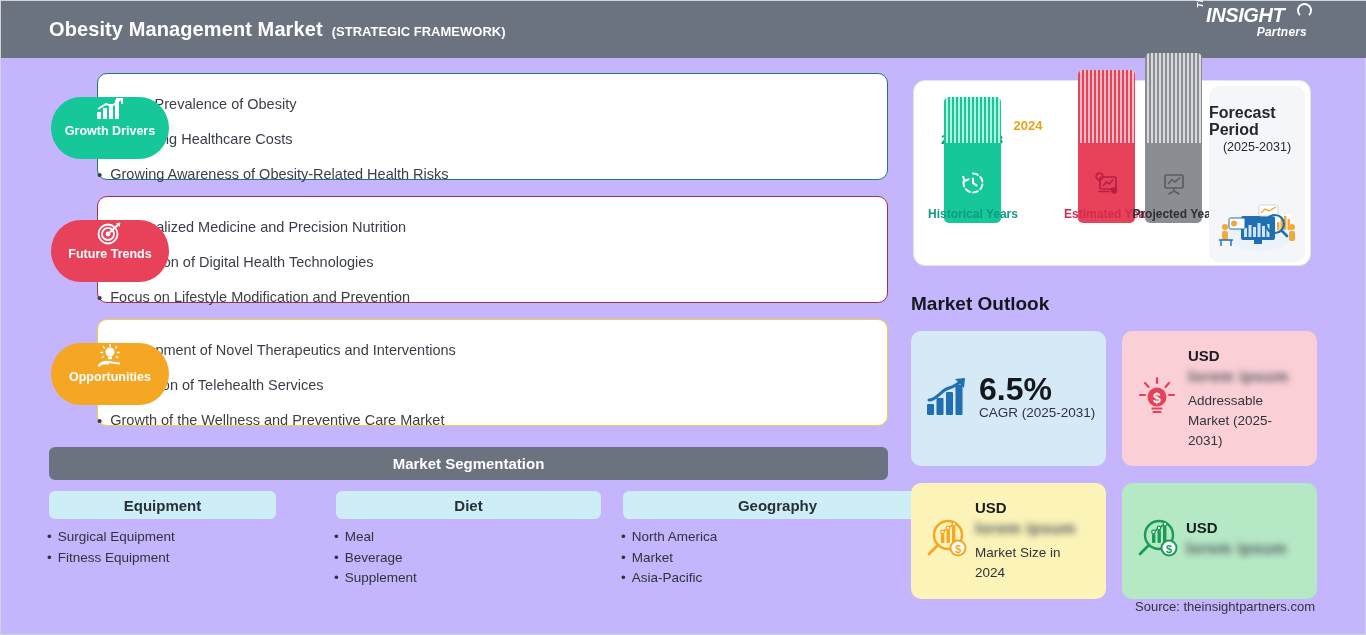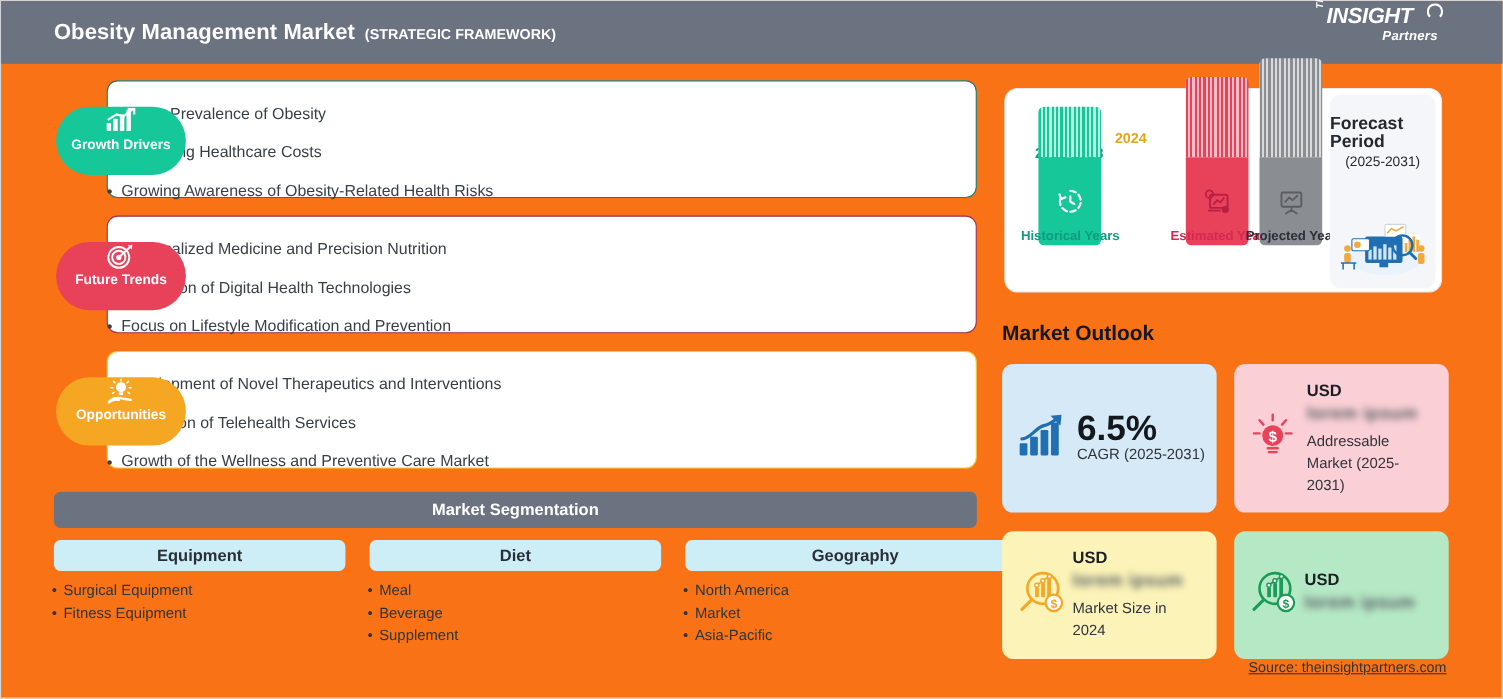--- a/index.html
+++ b/index.html
@@ -2,21 +2,21 @@
 <html><head>
 <meta charset="utf-8">
 <style>
   * { box-sizing: border-box; margin: 0; padding: 0; }
   html, body {
     width: 1366px; height: 635px;
     font-family: "Liberation Sans", sans-serif;
     background: #ffffff;
     overflow: hidden;
   }
-  #page { position: relative; width: 1366px; height: 635px; background: #f97316;
+  #page { position: relative; width: 1366px; height: 635px; background: #c4b5fd;
           border: 1px solid #d0d3d8; }
 
   
   #header {
     position: absolute; left: 0; top: 0; width: 1366px; height: 57px;
     background: #6b7280;
     display: flex; align-items: center;
   }
   #header-title-wrap { display: flex; align-items: baseline; margin-left: 48px; }
   #header-title { color: #ffffff; font-size: 20px; font-weight: bold; letter-spacing: .1px; }
@@ -88,21 +88,21 @@
 
   
   #outlook-title { position: absolute; left: 910px; top: 292px; font-size: 19px;
                    font-weight: bold; color: #14181d; }
   .oc { position: absolute; border-radius: 10px; }
   .oc-usd { font-size: 15px; font-weight: bold; color: #1b1f25; }
   .oc-blur { font-size: 16px; font-weight: bold; color: #555b63;
              filter: blur(3.4px); letter-spacing: .5px; margin: 4px 0 5px; }
   .oc-cap { font-size: 13.5px; color: #2f343b; line-height: 20px; }
 
-  #src { position: absolute; right: 50px; top: 598px; font-size: 13px; color: #2f343b; text-decoration: underline; }
+  #src { position: absolute; right: 50px; top: 598px; font-size: 13px; color: #2f343b; }
 </style>
 </head>
 <body>
 
 <div id="page">
 
   <div id="header">
     <div id="header-title-wrap">
       <span id="header-title">Obesity Management Market</span>
       <span id="header-subtitle">(STRATEGIC FRAMEWORK)</span>
@@ -203,21 +203,21 @@
         <span>Expansion of Telehealth Services</span>
       </div>
     <div class="bullet">
         <span class="dot">•</span>
         <span>Growth of the Wellness and Preventive Care Market</span>
       </div>
   </div>
 
   <div id="seg-header">Market Segmentation</div>
 
-  <div class="seg-col-head" style="left:48px; width:265px;">Equipment</div>
+  <div class="seg-col-head" style="left:48px; width:227px;">Equipment</div>
   <div class="seg-list" style="left:46px; width:265px;">
     <div class="seg-item">
         <span class="dot">•</span>
         <span>Surgical Equipment</span>
       </div>
     <div class="seg-item">
         <span class="dot">•</span>
         <span>Fitness Equipment</span>
       </div>
   </div>

